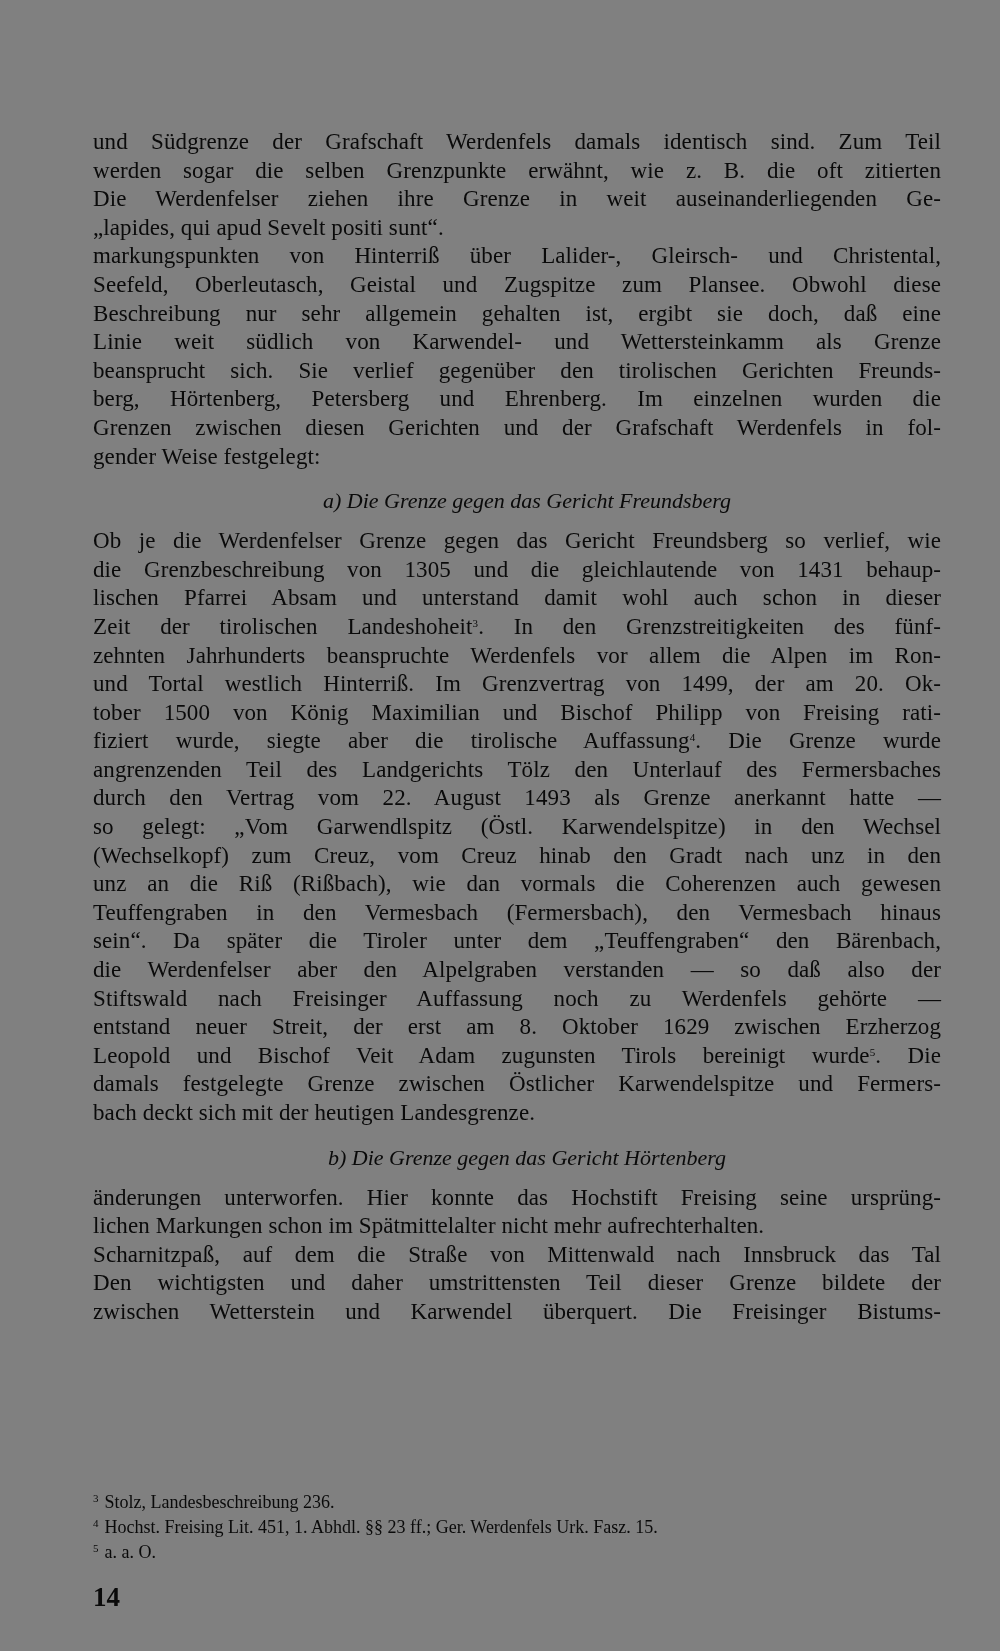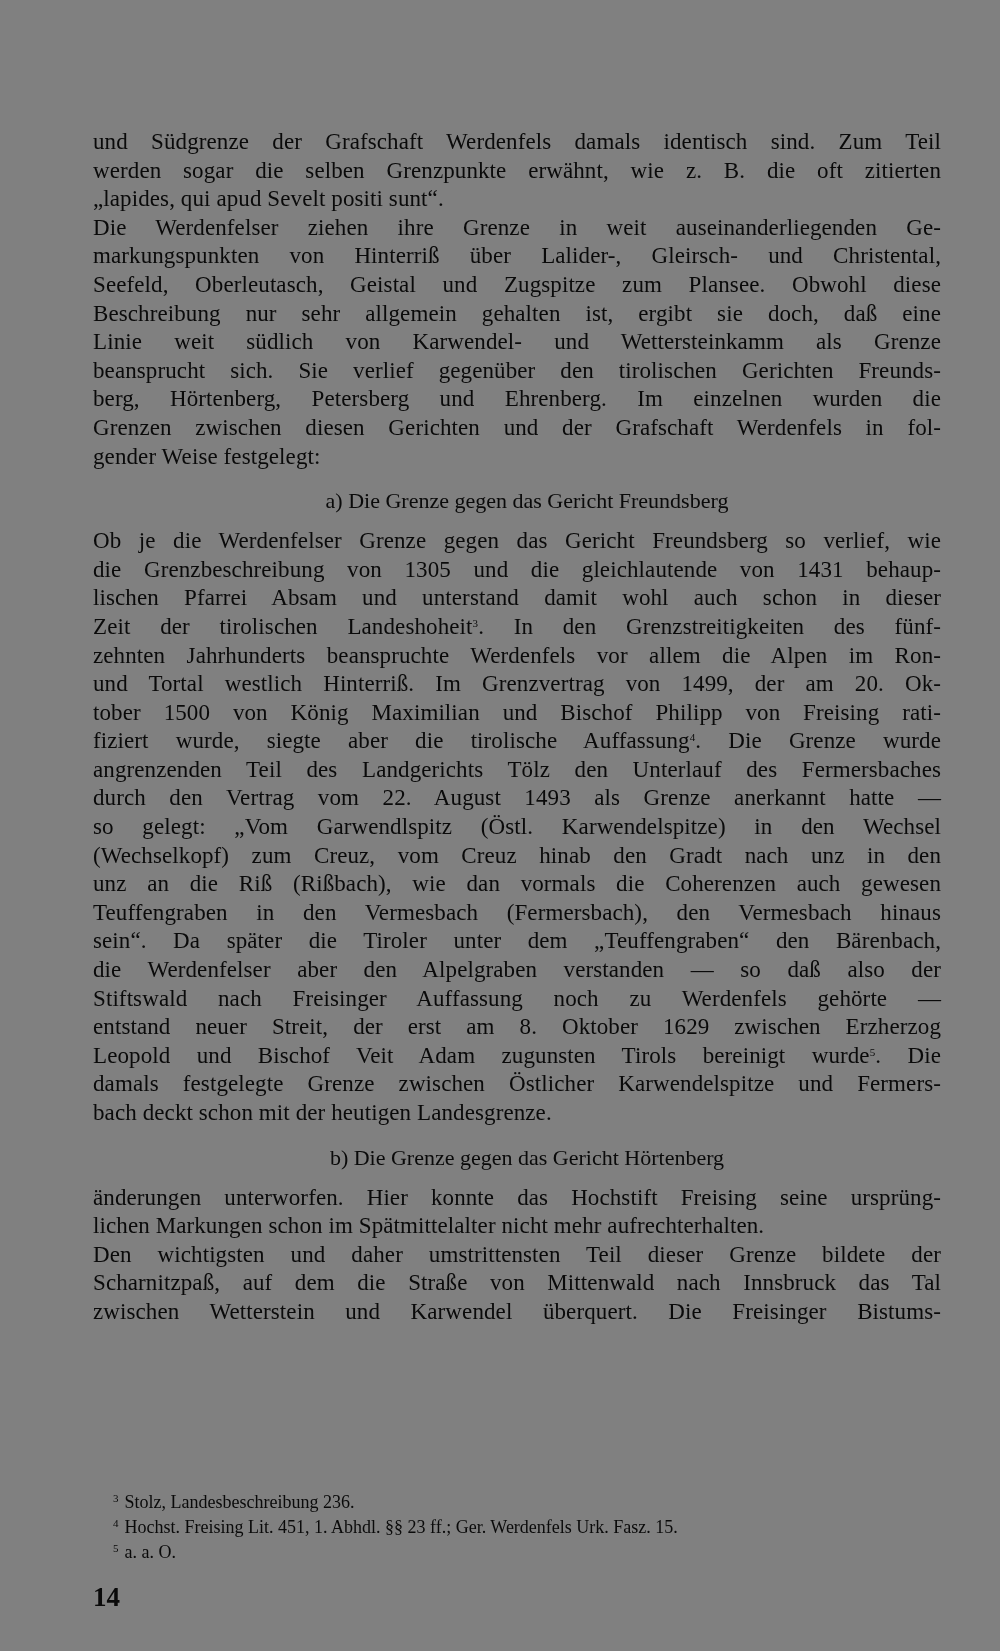--- a/index.html
+++ b/index.html
@@ -30,32 +30,32 @@
       text-align: justify;
       text-align-last: justify;
       letter-spacing: 0.1px;
     }
     .line.last {
       text-align-last: left;
     }
     .heading {
       display: block;
       text-align: center;
+      font-style: italic;
       font-size: 22px;
       height: 28px;
       line-height: 28px;
       margin: 16px 0 12px 0;
       padding-left: 20px;
     }
     .footnotes {
       position: absolute;
       left: 93px;
       top: 1486px;
       width: 848px;
-      margin-left: 20px;
     }
     .fn {
       display: block;
       font-size: 18px;
       height: 25px;
       line-height: 25px;
       white-space: nowrap;
     }
     .fn sup, .line sup {
       font-size: 11px;
@@ -74,22 +74,22 @@
       font-size: 27px;
       font-weight: bold;
     }
   </style>
 </head>
 <body>
 
 <div class="page">
   <span class="line">und Südgrenze der Grafschaft Werdenfels damals identisch sind. Zum Teil</span>
   <span class="line">werden sogar die selben Grenzpunkte erwähnt, wie z. B. die oft zitierten</span>
+  <span class="line">Die Werdenfelser ziehen ihre Grenze in weit auseinanderliegenden Ge-</span>
   <span class="line last">„lapides, qui apud Sevelt positi sunt“.</span>
-  <span class="line">Die Werdenfelser ziehen ihre Grenze in weit auseinanderliegenden Ge-</span>
   <span class="line">markungspunkten von Hinterriß über Lalider-, Gleirsch- und Christental,</span>
   <span class="line">Seefeld, Oberleutasch, Geistal und Zugspitze zum Plansee. Obwohl diese</span>
   <span class="line">Beschreibung nur sehr allgemein gehalten ist, ergibt sie doch, daß eine</span>
   <span class="line">Linie weit südlich von Karwendel- und Wettersteinkamm als Grenze</span>
   <span class="line">beansprucht sich. Sie verlief gegenüber den tirolischen Gerichten Freunds-</span>
   <span class="line">berg, Hörtenberg, Petersberg und Ehrenberg. Im einzelnen wurden die</span>
   <span class="line">Grenzen zwischen diesen Gerichten und der Grafschaft Werdenfels in fol-</span>
   <span class="line last">gender Weise festgelegt:</span>
 
   <span class="heading">a) Die Grenze gegen das Gericht Freundsberg</span>
@@ -107,28 +107,28 @@
   <span class="line">so gelegt: „Vom Garwendlspitz (Östl. Karwendelspitze) in den Wechsel</span>
   <span class="line">(Wechselkopf) zum Creuz, vom Creuz hinab den Gradt nach unz in den</span>
   <span class="line">unz an die Riß (Rißbach), wie dan vormals die Coherenzen auch gewesen</span>
   <span class="line">Teuffengraben in den Vermesbach (Fermersbach), den Vermesbach hinaus</span>
   <span class="line">sein“. Da später die Tiroler unter dem „Teuffengraben“ den Bärenbach,</span>
   <span class="line">die Werdenfelser aber den Alpelgraben verstanden — so daß also der</span>
   <span class="line">Stiftswald nach Freisinger Auffassung noch zu Werdenfels gehörte —</span>
   <span class="line">entstand neuer Streit, der erst am 8. Oktober 1629 zwischen Erzherzog</span>
   <span class="line"><span>Leopold und Bischof Veit Adam zugunsten Tirols bereinigt wurde</span><sup>5</sup><span>. Die</span></span>
   <span class="line">damals festgelegte Grenze zwischen Östlicher Karwendelspitze und Fermers-</span>
-  <span class="line last">bach deckt schon mit der heutigen Landesgrenze.</span>
+  <span class="line last">bach deckt sich mit der heutigen Landesgrenze.</span>
 
   <span class="heading">b) Die Grenze gegen das Gericht Hörtenberg</span>
 
   <span class="line">änderungen unterworfen. Hier konnte das Hochstift Freising seine ursprüng-</span>
   <span class="line last">lichen Markungen schon im Spätmittelalter nicht mehr aufrechterhalten.</span>
+  <span class="line">Scharnitzpaß, auf dem die Straße von Mittenwald nach Innsbruck das Tal</span>
   <span class="line">Den wichtigsten und daher umstrittensten Teil dieser Grenze bildete der</span>
-  <span class="line">Scharnitzpaß, auf dem die Straße von Mittenwald nach Innsbruck das Tal</span>
   <span class="line">zwischen Wetterstein und Karwendel überquert. Die Freisinger Bistums-</span>
 </div>
 
 <div class="footnotes">
   <span class="fn"><span class="fn-mark">3</span><span>Stolz, Landesbeschreibung 236.</span></span>
   <span class="fn"><span class="fn-mark">4</span><span>Hochst. Freising Lit. 451, 1. Abhdl. §§ 23 ff.; Ger. Werdenfels Urk. Fasz. 15.</span></span>
   <span class="fn"><span class="fn-mark">5</span><span>a. a. O.</span></span>
 </div>
 
 <div class="page-number">14</div>

